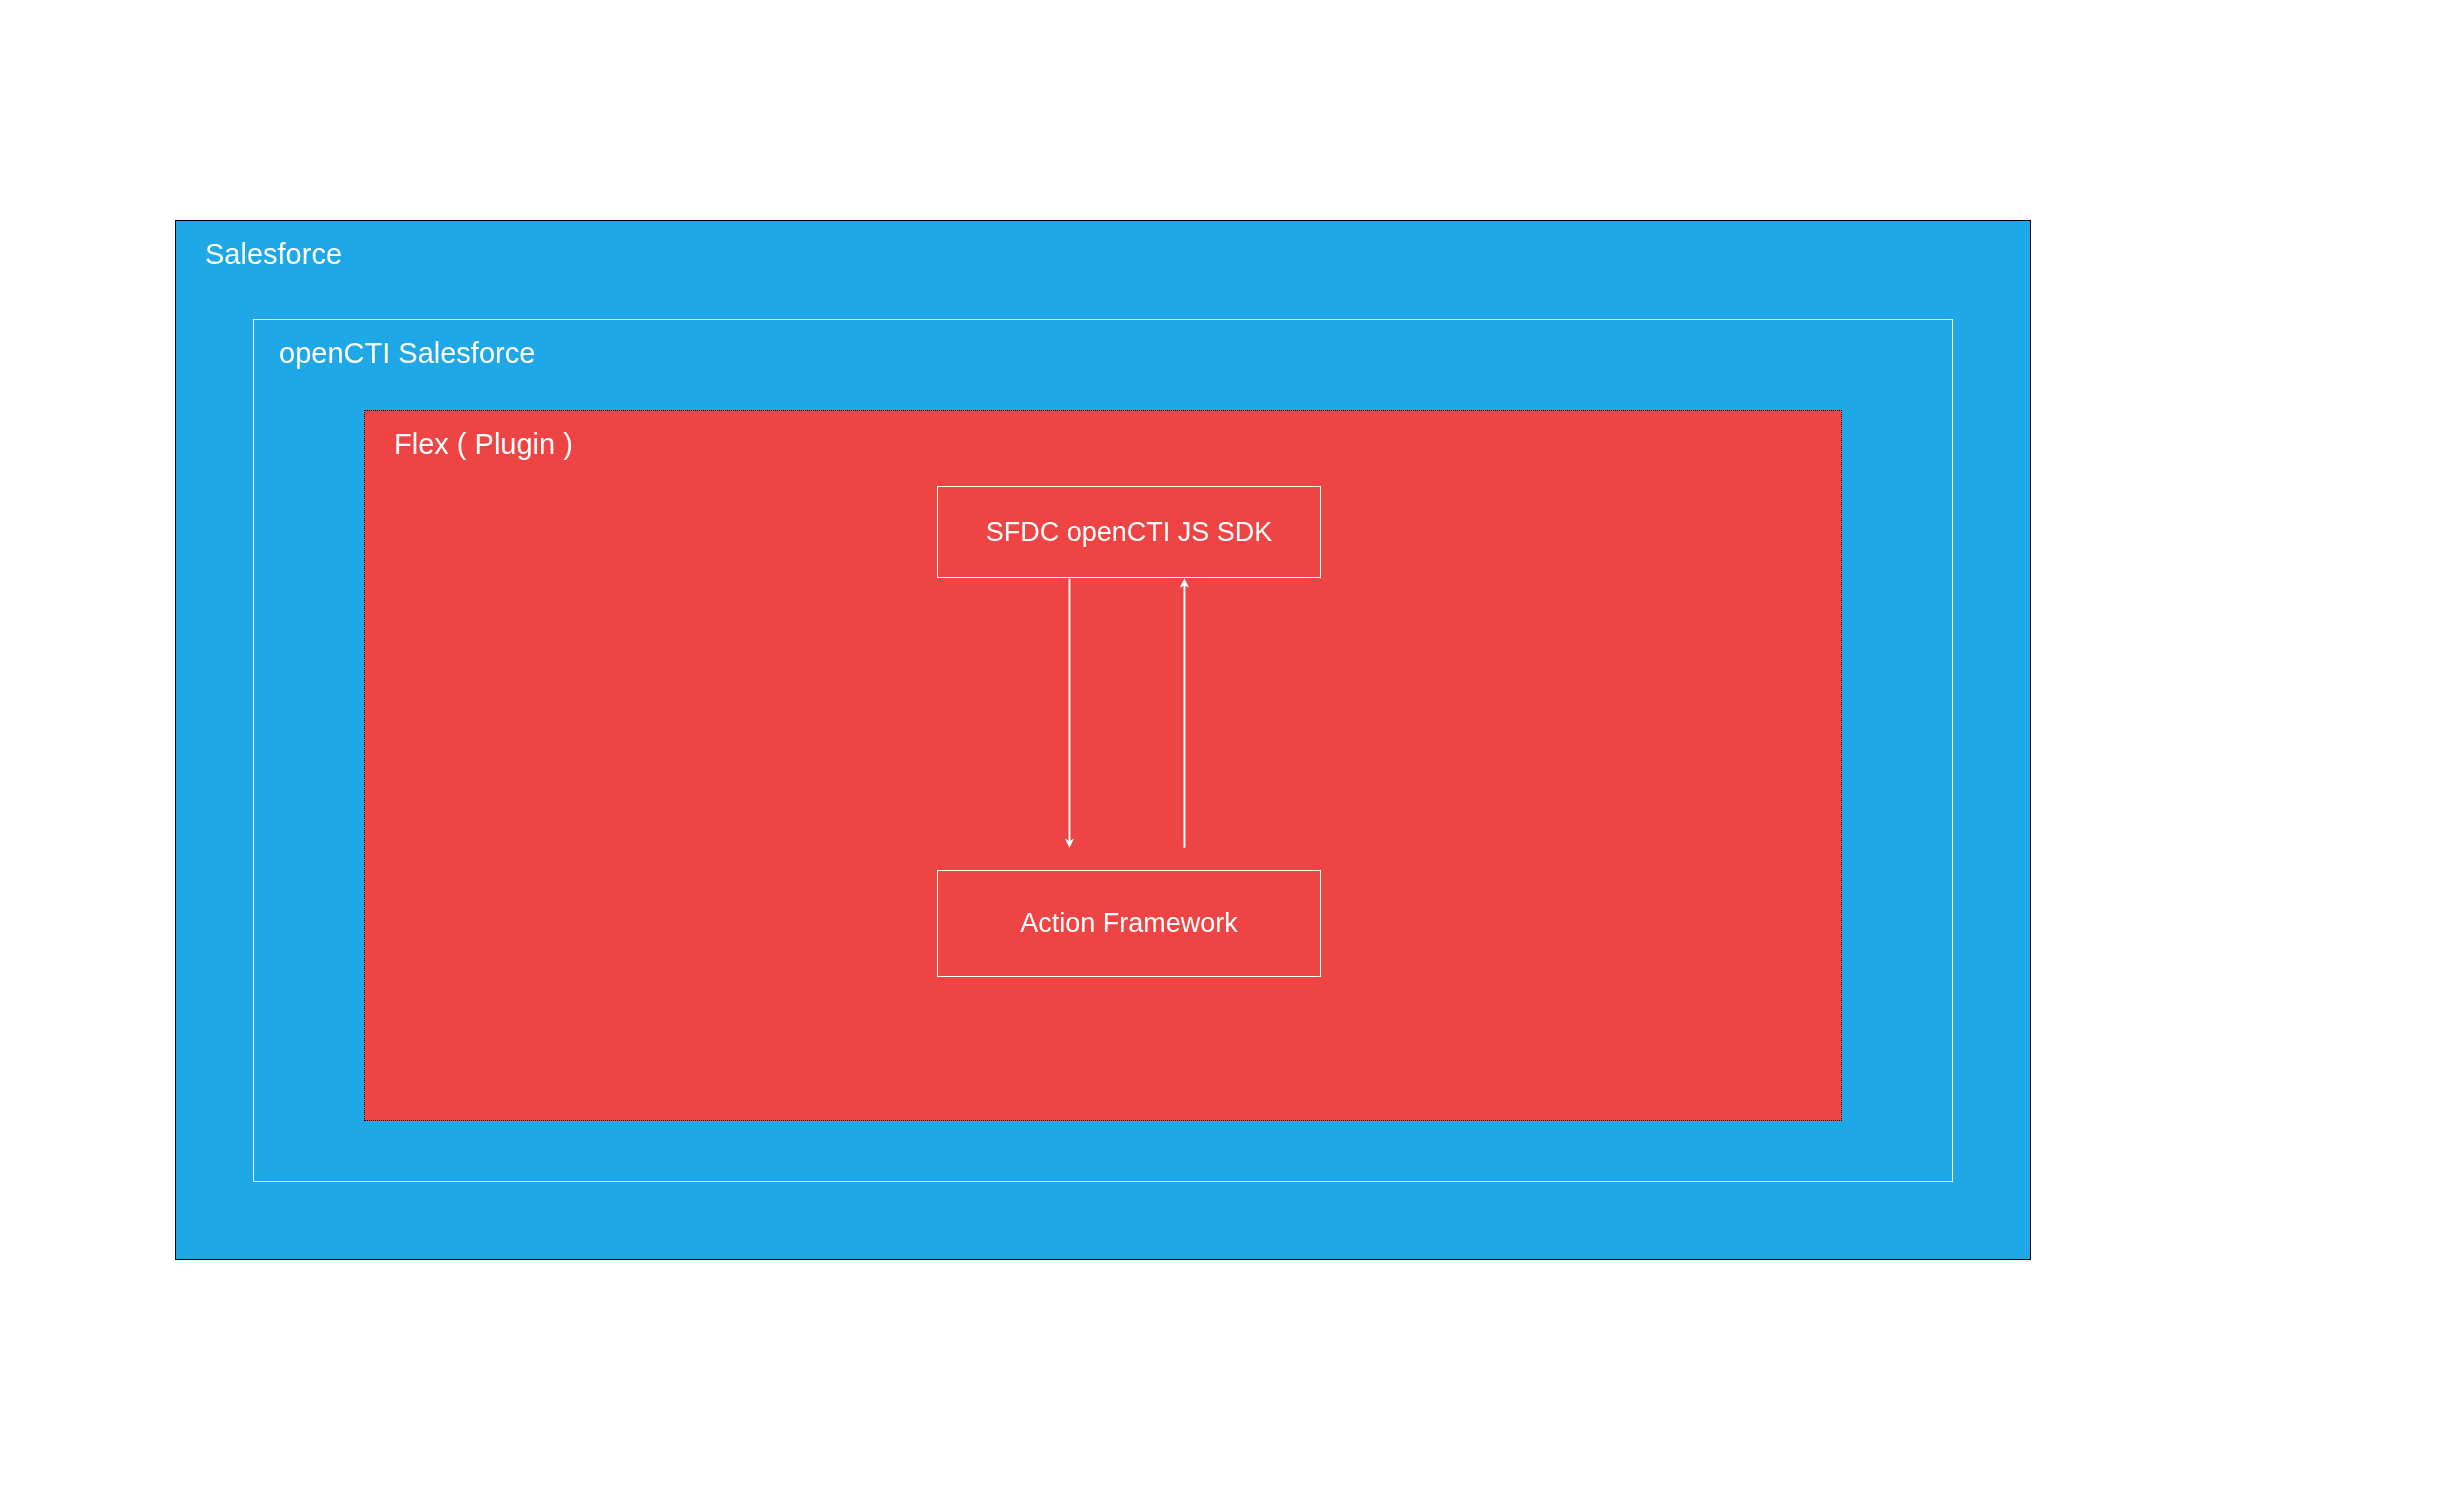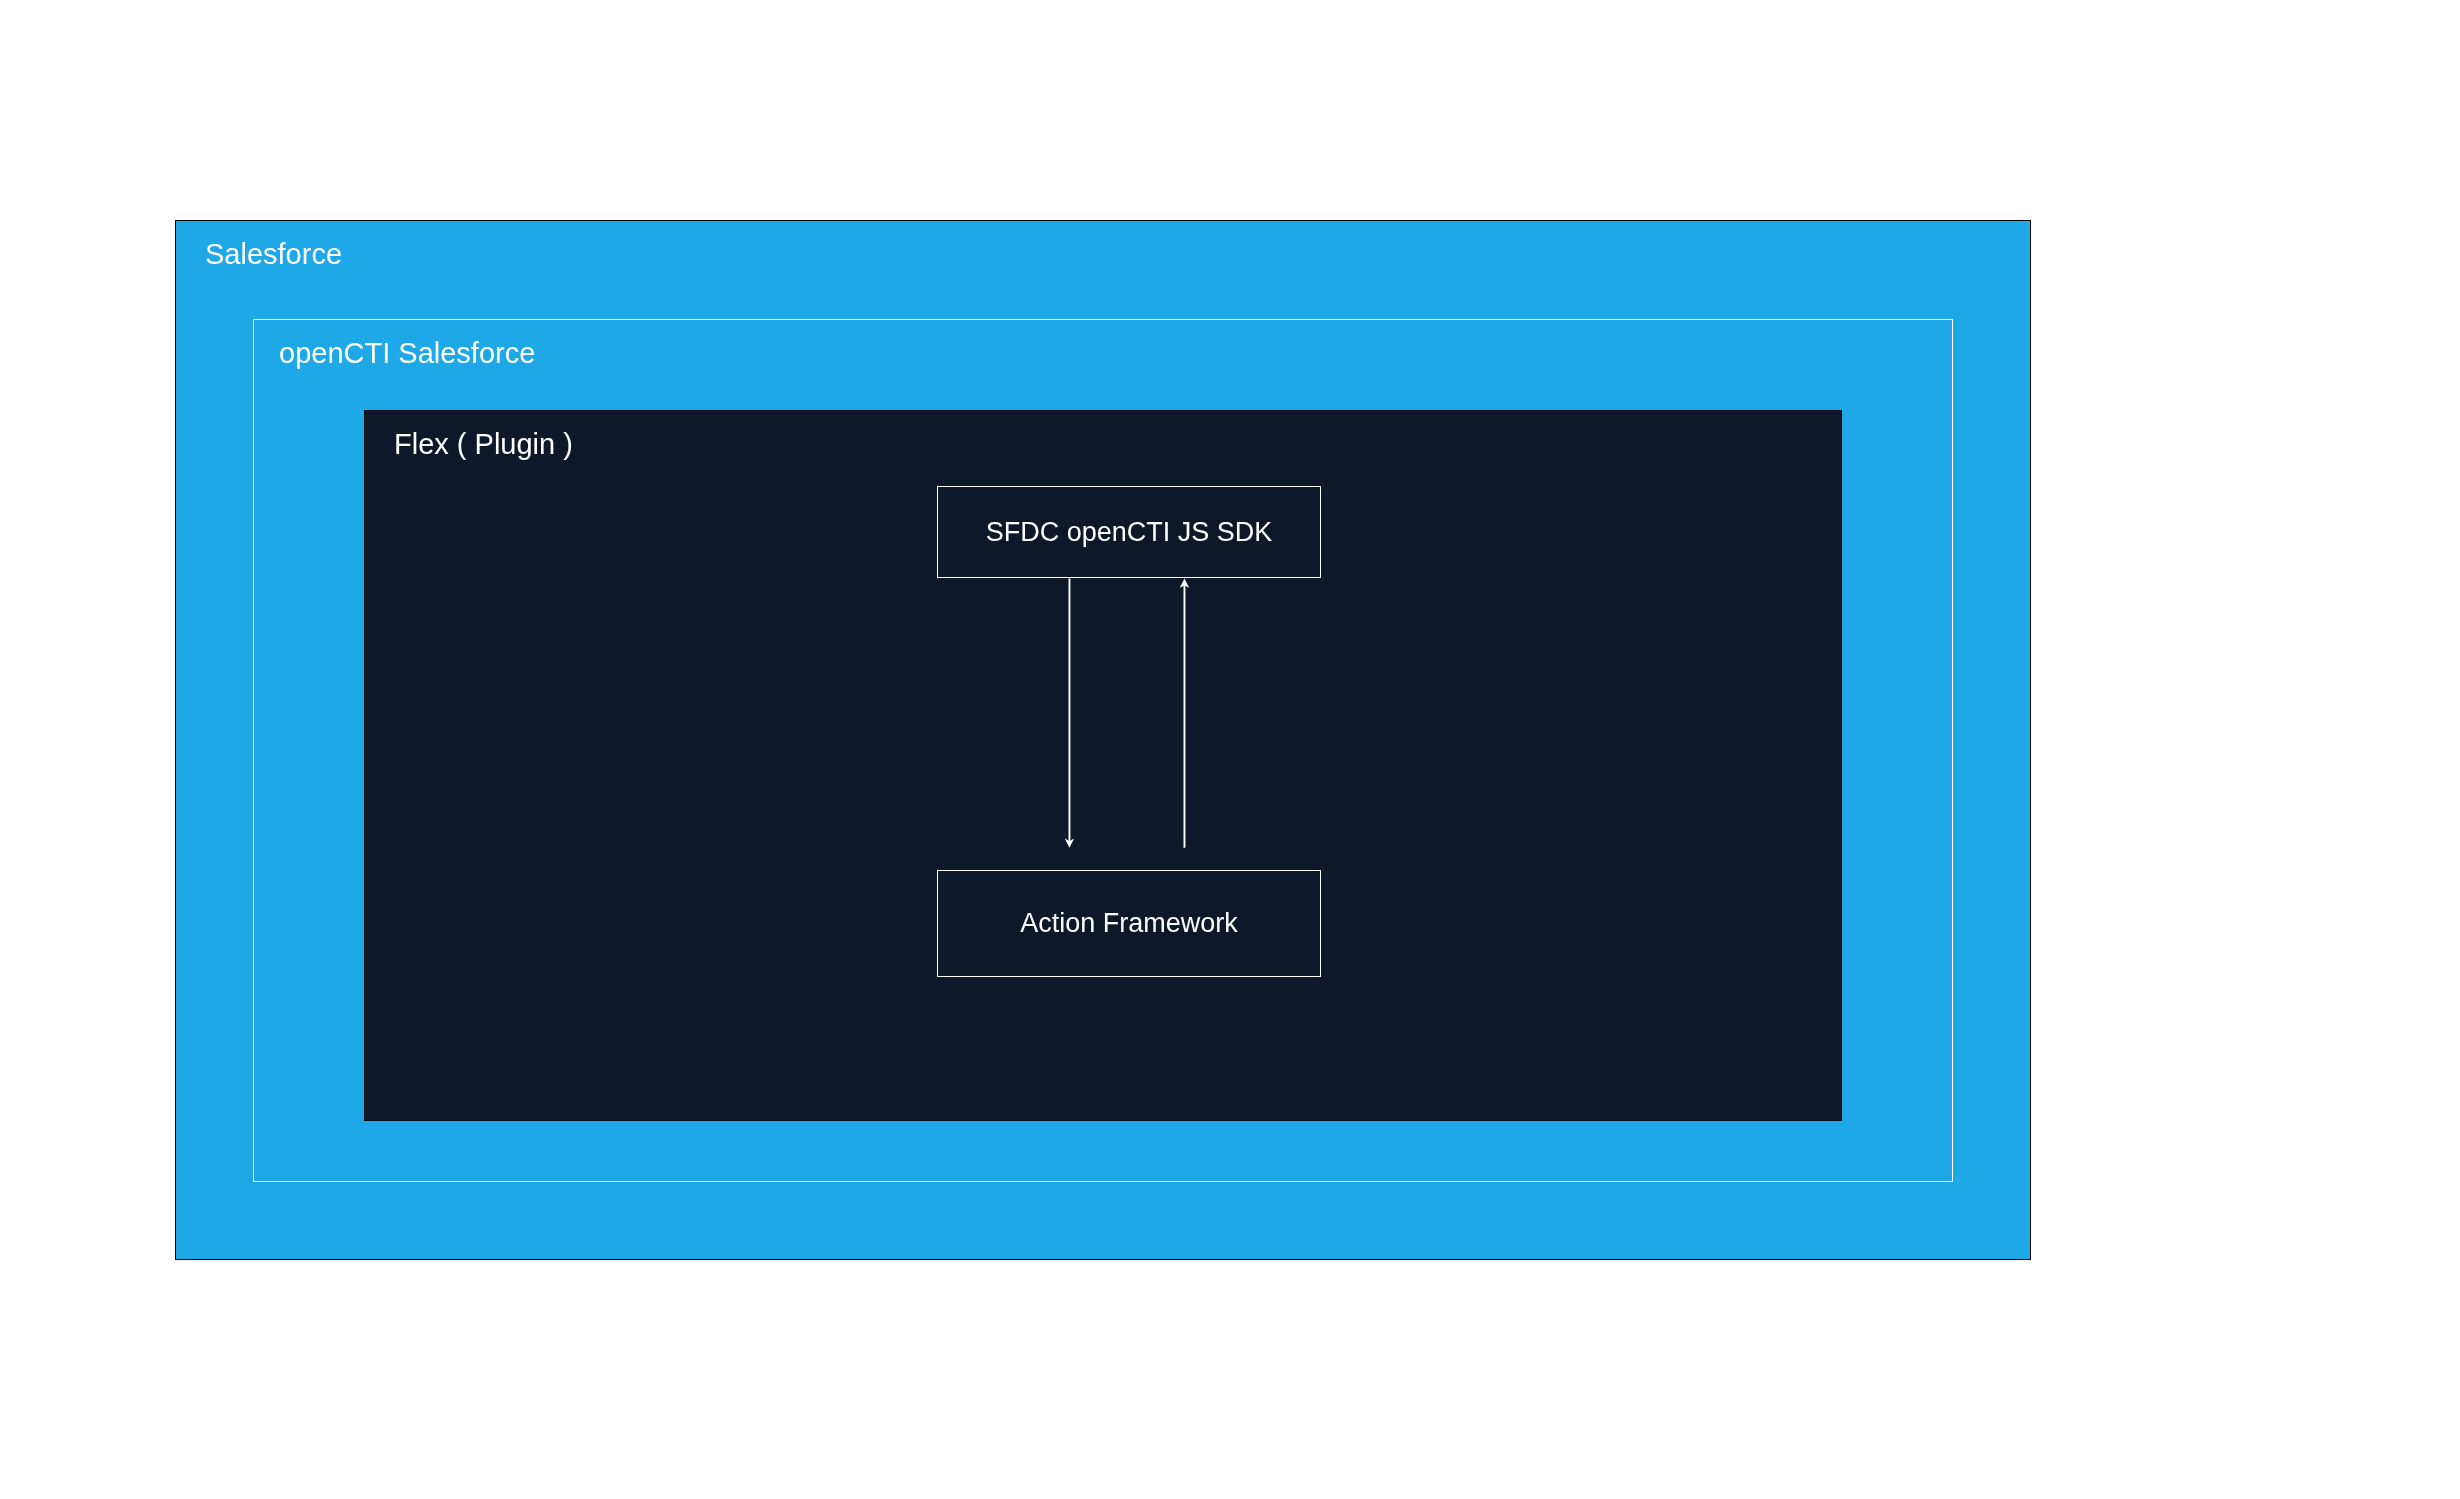--- a/index.html
+++ b/index.html
@@ -48,21 +48,21 @@
     position: absolute;
     left: 25px;
     top: 17.3px;
   }
   .flex {
     position: absolute;
     left: 110px;
     top: 90px;
     right: 110px;
     bottom: 60px;
-    background: #0f172a;
+    background: #ef4444;
     border: 1.9px dotted #000;
   }
   .flex-label {
     color: #ffffff;
     font-size: 29px;
     font-weight: 400;
     position: absolute;
     left: 29px;
     top: 17.3px;
   }

